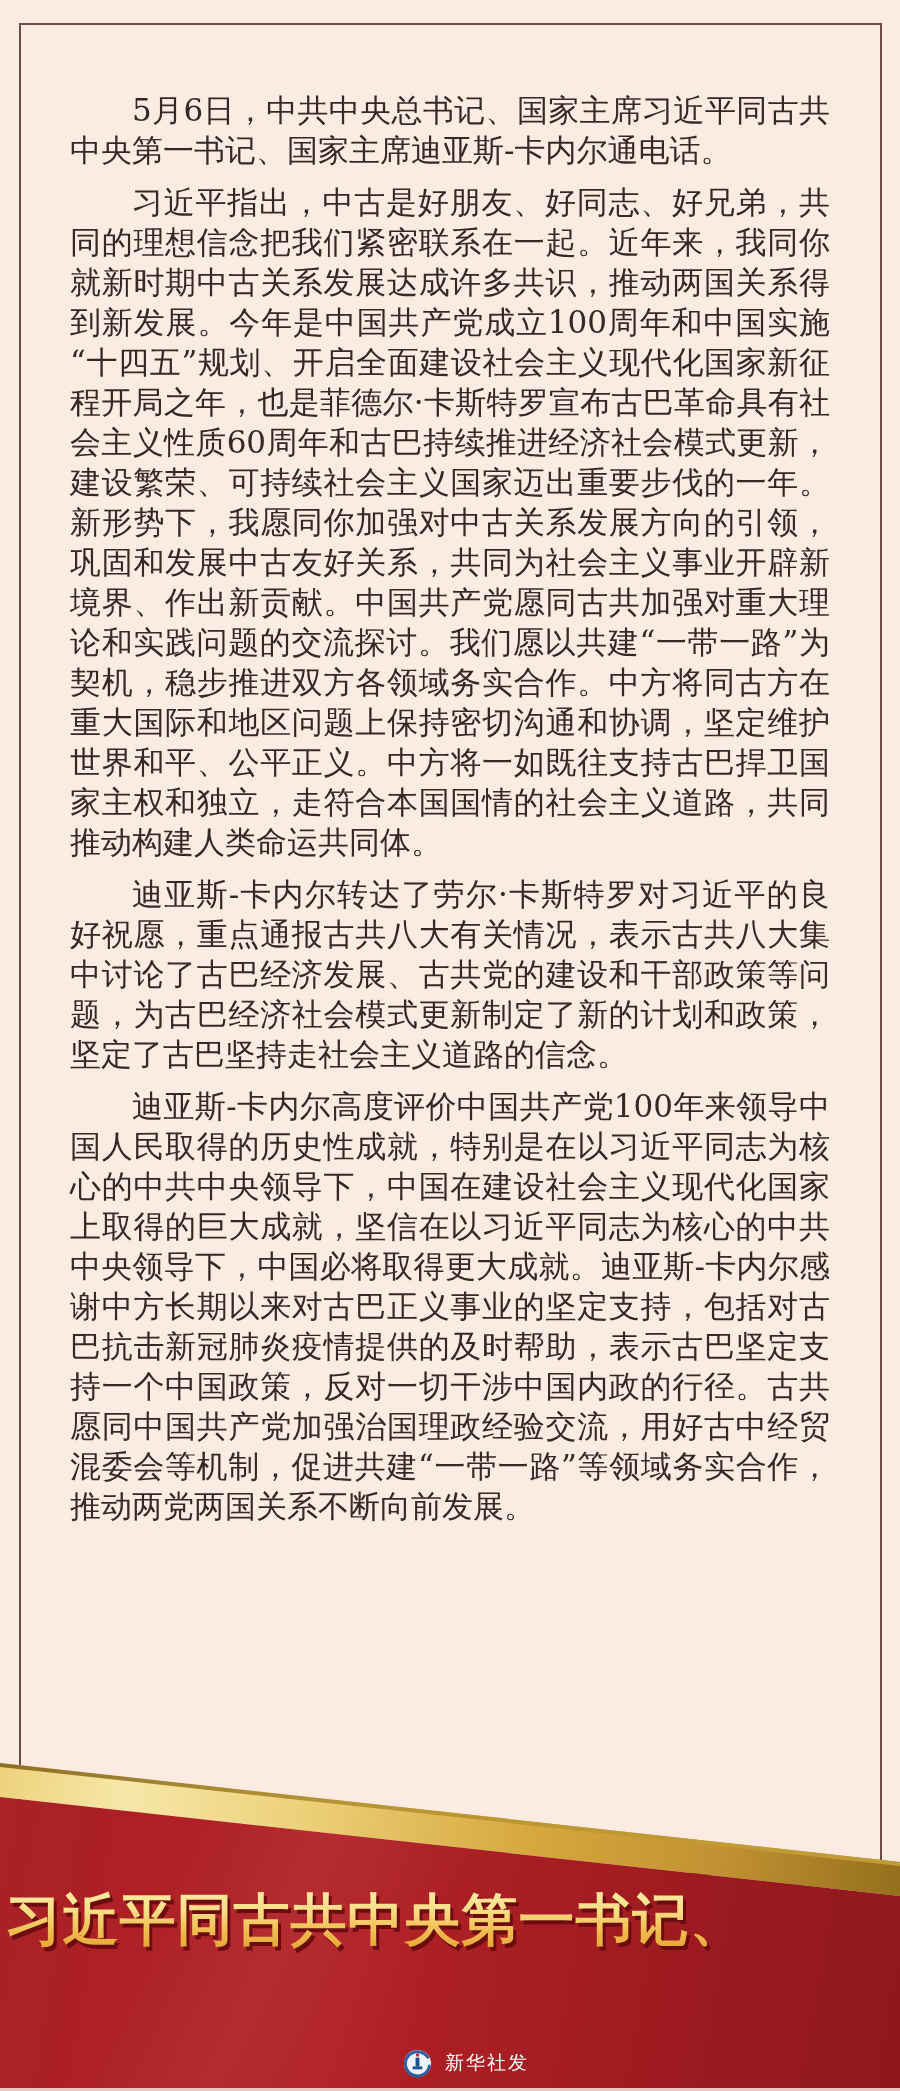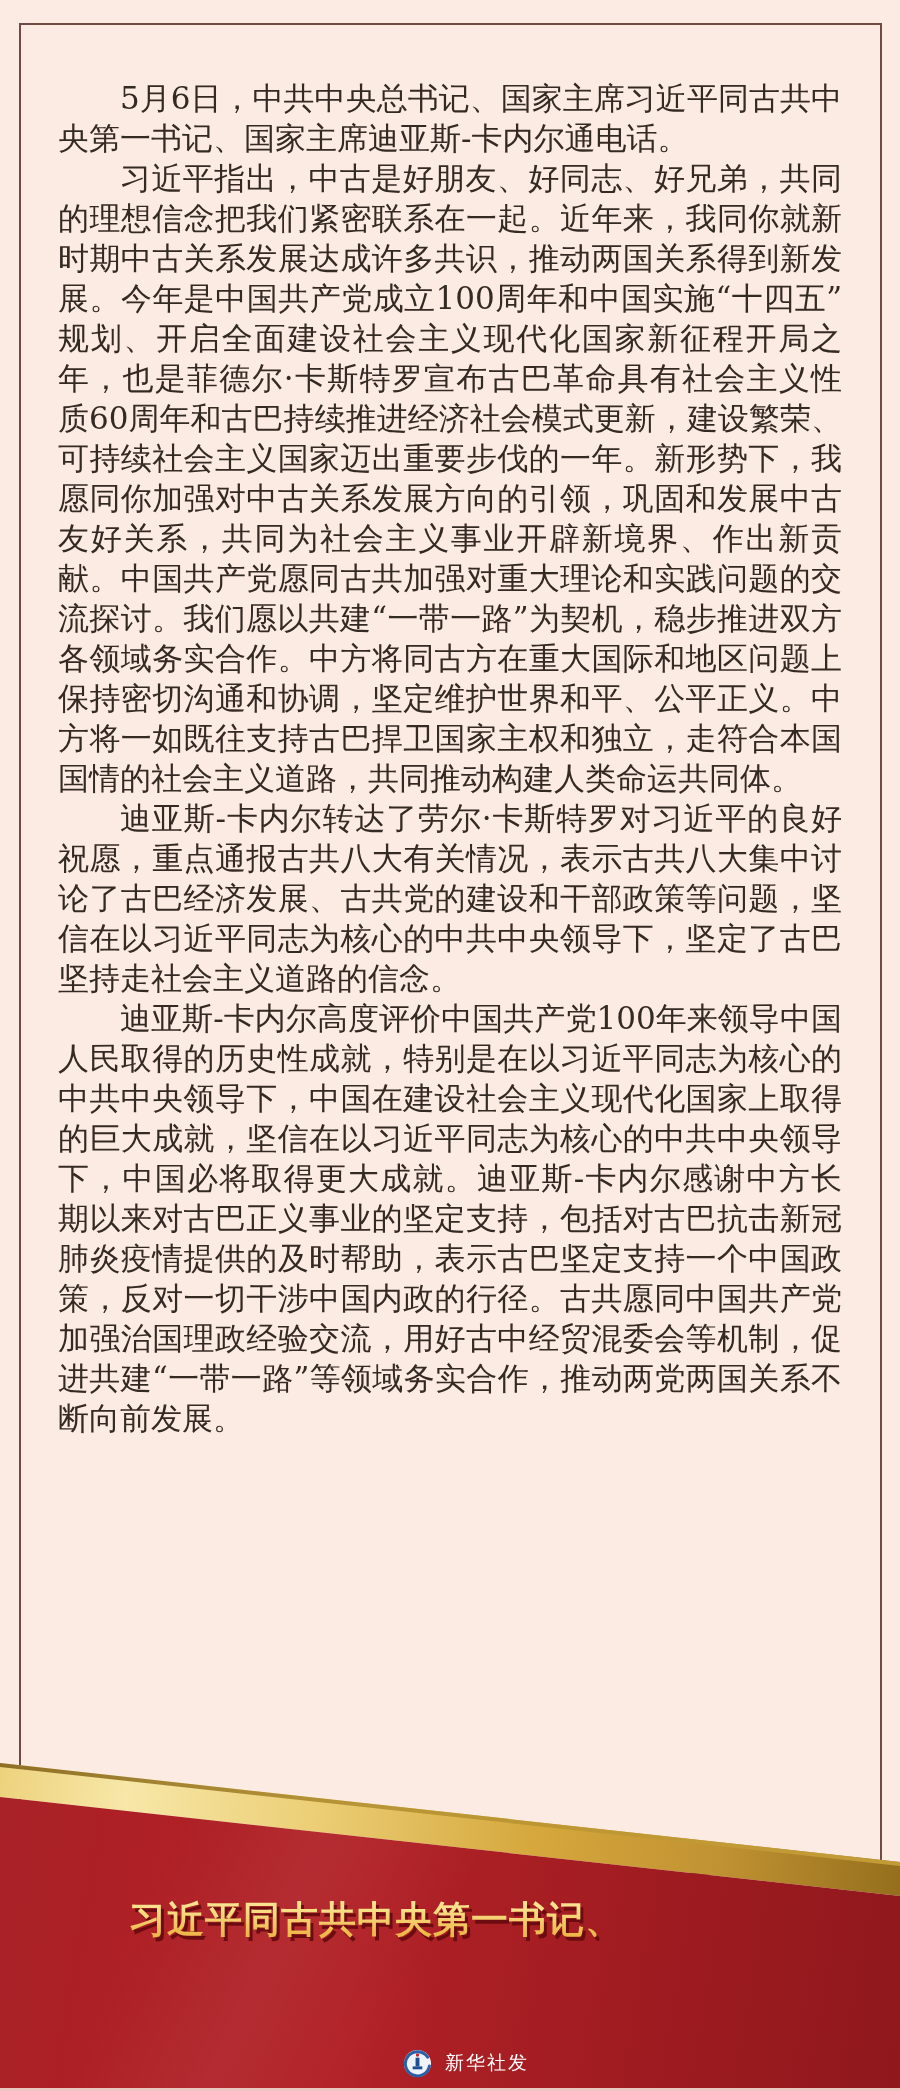--- a/index.html
+++ b/index.html
@@ -23,21 +23,21 @@
     left:58px;top:78px;
     width:784px;
     z-index:2;
     color:#342a24;
     font-size:31px;
     line-height:40px;
     text-align:justify;
     text-justify:inter-ideograph;
   }
   .article p{
-    margin:0;
+    margin:12px;
     text-indent:2em;
   }
   
   .gold-band{
     position:absolute;inset:0;z-index:3;
     clip-path:polygon(0 1763px,900px 1862px,900px 1896px,0 1797px);
     background:linear-gradient(97deg,#a8791f 0%,#e6c25c 10%,#f7e7a8 30%,#eccf77 46%,#d5a73c 66%,#c19232 82%,#8f6a1a 100%);
   }
   .gold-band-edge{
     position:absolute;inset:0;z-index:4;
@@ -56,21 +56,21 @@
   .bottom-strip{
     position:absolute;left:0;bottom:0;width:900px;height:3px;
     background:#e9c7c0;z-index:6;
   }
   .banner-title{
     position:absolute;left:0;top:1882px;width:752px;
     z-index:5;
     text-align:center;
     font-family:"DejaVu Sans", sans-serif;
     font-weight:bold;
-    font-size:37px;
+    font-size:56px;
     line-height:76px;
     letter-spacing:1px;
     color:#f2c14e;
     background:linear-gradient(180deg,#fdf0b0 0%,#f8dd85 38%,#efbb4e 66%,#e2992e 100%);
     -webkit-background-clip:text;
     background-clip:text;
     -webkit-text-fill-color:transparent;
     filter:drop-shadow(3px 4px 0px #6d0c10);
   }
   .footer{
@@ -89,21 +89,21 @@
 </head>
 <body>
 
 <div class="page">
 
   <div class="frame"></div>
 
   <div class="article">
     <p>5月6日，中共中央总书记、国家主席习近平同古共中央第一书记、国家主席迪亚斯-卡内尔通电话。</p>
     <p>习近平指出，中古是好朋友、好同志、好兄弟，共同的理想信念把我们紧密联系在一起。近年来，我同你就新时期中古关系发展达成许多共识，推动两国关系得到新发展。今年是中国共产党成立100周年和中国实施“十四五”规划、开启全面建设社会主义现代化国家新征程开局之年，也是菲德尔·卡斯特罗宣布古巴革命具有社会主义性质60周年和古巴持续推进经济社会模式更新，建设繁荣、可持续社会主义国家迈出重要步伐的一年。新形势下，我愿同你加强对中古关系发展方向的引领，巩固和发展中古友好关系，共同为社会主义事业开辟新境界、作出新贡献。中国共产党愿同古共加强对重大理论和实践问题的交流探讨。我们愿以共建“一带一路”为契机，稳步推进双方各领域务实合作。中方将同古方在重大国际和地区问题上保持密切沟通和协调，坚定维护世界和平、公平正义。中方将一如既往支持古巴捍卫国家主权和独立，走符合本国国情的社会主义道路，共同推动构建人类命运共同体。</p>
-    <p>迪亚斯-卡内尔转达了劳尔·卡斯特罗对习近平的良好祝愿，重点通报古共八大有关情况，表示古共八大集中讨论了古巴经济发展、古共党的建设和干部政策等问题，坚信在以习近平同志为核心的中共中央领导下，坚定了古巴坚持走社会主义道路的信念。</p>
+    <p>迪亚斯-卡内尔转达了劳尔·卡斯特罗对习近平的良好祝愿，重点通报古共八大有关情况，表示古共八大集中讨论了古巴经济发展、古共党的建设和干部政策等问题，为古巴经济社会模式更新制定了新的计划和政策，坚定了古巴坚持走社会主义道路的信念。</p>
     <p>迪亚斯-卡内尔高度评价中国共产党100年来领导中国人民取得的历史性成就，特别是在以习近平同志为核心的中共中央领导下，中国在建设社会主义现代化国家上取得的巨大成就，坚信在以习近平同志为核心的中共中央领导下，中国必将取得更大成就。迪亚斯-卡内尔感谢中方长期以来对古巴正义事业的坚定支持，包括对古巴抗击新冠肺炎疫情提供的及时帮助，表示古巴坚定支持一个中国政策，反对一切干涉中国内政的行径。古共愿同中国共产党加强治国理政经验交流，用好古中经贸混委会等机制，促进共建“一带一路”等领域务实合作，推动两党两国关系不断向前发展。</p>
   </div>
 
   <div class="gold-band"></div>
   <div class="gold-band-edge"></div>
   <div class="red-banner"></div>
 
   <div class="banner-title">
     <div>习近平同古共中央第一书记、</div>
   </div>

